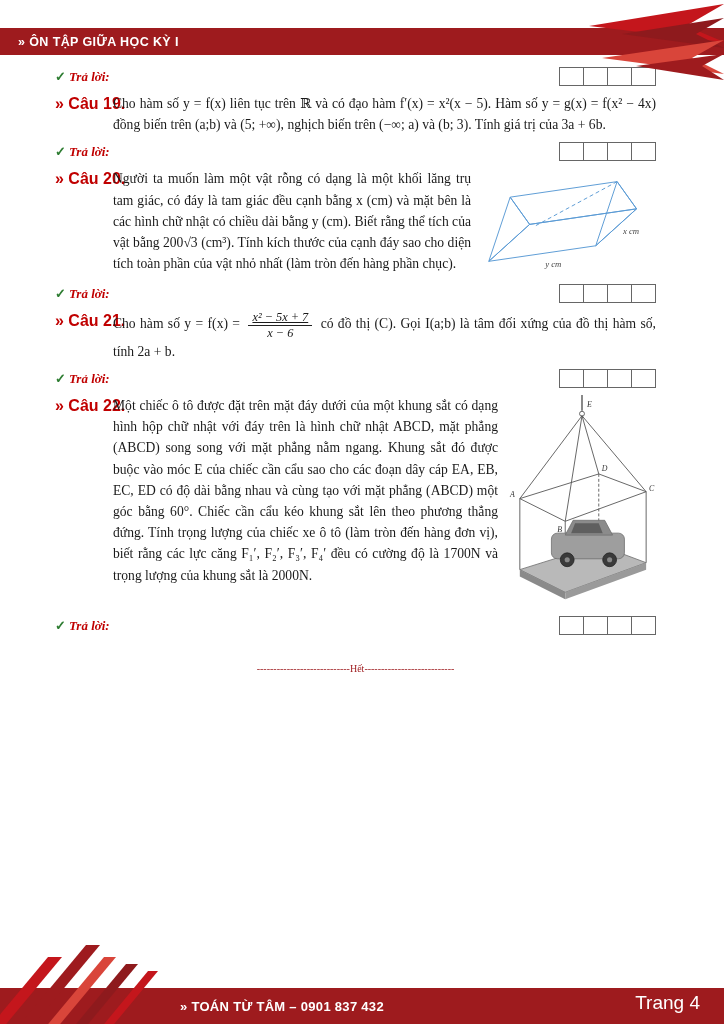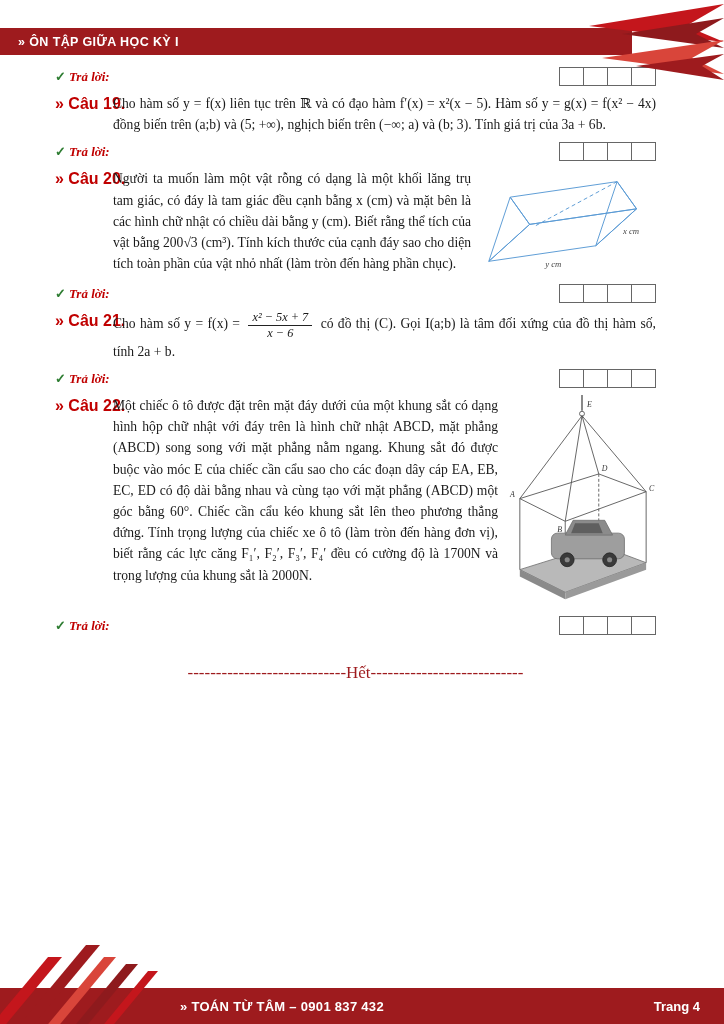--- a/index.html
+++ b/index.html
@@ -4,21 +4,21 @@
 <style>
   * { margin:0; padding:0; box-sizing:border-box; }
   html,body { background:#ffffff; }
   body {
     width:724px; height:1024px; position:relative; overflow:hidden;
     font-family:"Liberation Serif","DejaVu Serif",serif;
   }
 
   
   .header-bar {
-    position:absolute; top:28px; left:0; width:632px; height:27px;
+    position:absolute; top:28px; left:0; width:724px; height:27px;
     background:#9e1b1e; display:flex; align-items:center; padding-left:18px; z-index:2;
   }
   .header-title {
     color:#ffffff; font-family:"Liberation Sans","DejaVu Sans",sans-serif;
     font-weight:bold; font-size:12.5px; letter-spacing:.4px;
   }
   .top-deco { position:absolute; top:0; right:0; width:150px; height:92px; z-index:5; }
 
   
   .content { position:absolute; top:60px; left:55px; width:601px; z-index:1; }
@@ -43,34 +43,34 @@
   }
   .q-body::after { content:""; display:block; clear:both; }
 
   .figure-prism  { float:right; width:175px; margin:0 0 2px 10px; }
   .figure-crane  { float:right; width:148px; margin:0 0 2px 10px; }
 
   .frac {
     display:inline-flex; flex-direction:column; vertical-align:middle; text-align:center;
     font-size:12.3px; line-height:1.2; margin:0 4px; font-style:italic;
   }
-  .frac .num { border-bottom:1px solid #222; padding:0 4px; }
+  .frac .num { border-bottom:1px solid #222; padding:0 4px;text-decoration:underline; }
   .frac .den { padding:0 4px; }
 
-  .end-line { clear:both; text-align:center; color:#9e1b1e; font-size:17px; margin-top:28px; }
+  .end-line { clear:both; text-align:center; color:#9e1b1e; font-size:10px; margin-top:28px; }
 
   
   .footer-bar { position:absolute; bottom:0; left:0; width:724px; height:36px; background:#9e1b1e; z-index:2; }
   .footer-brand {
     position:absolute; left:180px; bottom:10px; color:#fff; z-index:6;
     font-family:"Liberation Sans","DejaVu Sans",sans-serif; font-weight:bold; font-size:13px; letter-spacing:.3px;
   }
   .footer-page {
     position:absolute; right:24px; bottom:10px; color:#fff; z-index:6;
-    font-family:"Liberation Sans","DejaVu Sans",sans-serif; font-weight:bold; font-size:13px;
+    font-family:"Liberation Sans","DejaVu Sans",sans-serif; font-weight:normal; font-size:19px;
   }
   .bottom-deco { position:absolute; left:0; bottom:0; width:250px; height:100px; z-index:5; }
 
   .fig-label { font-style:italic; font-size:9px; fill:#444; font-family:"Liberation Serif","DejaVu Serif",serif; }
   .fig-pt    { font-style:italic; font-size:8px; fill:#333; font-family:"Liberation Serif","DejaVu Serif",serif; }
 </style>
 </head>
 <body>
 
 <svg class="top-deco" viewBox="0 0 150 92">

